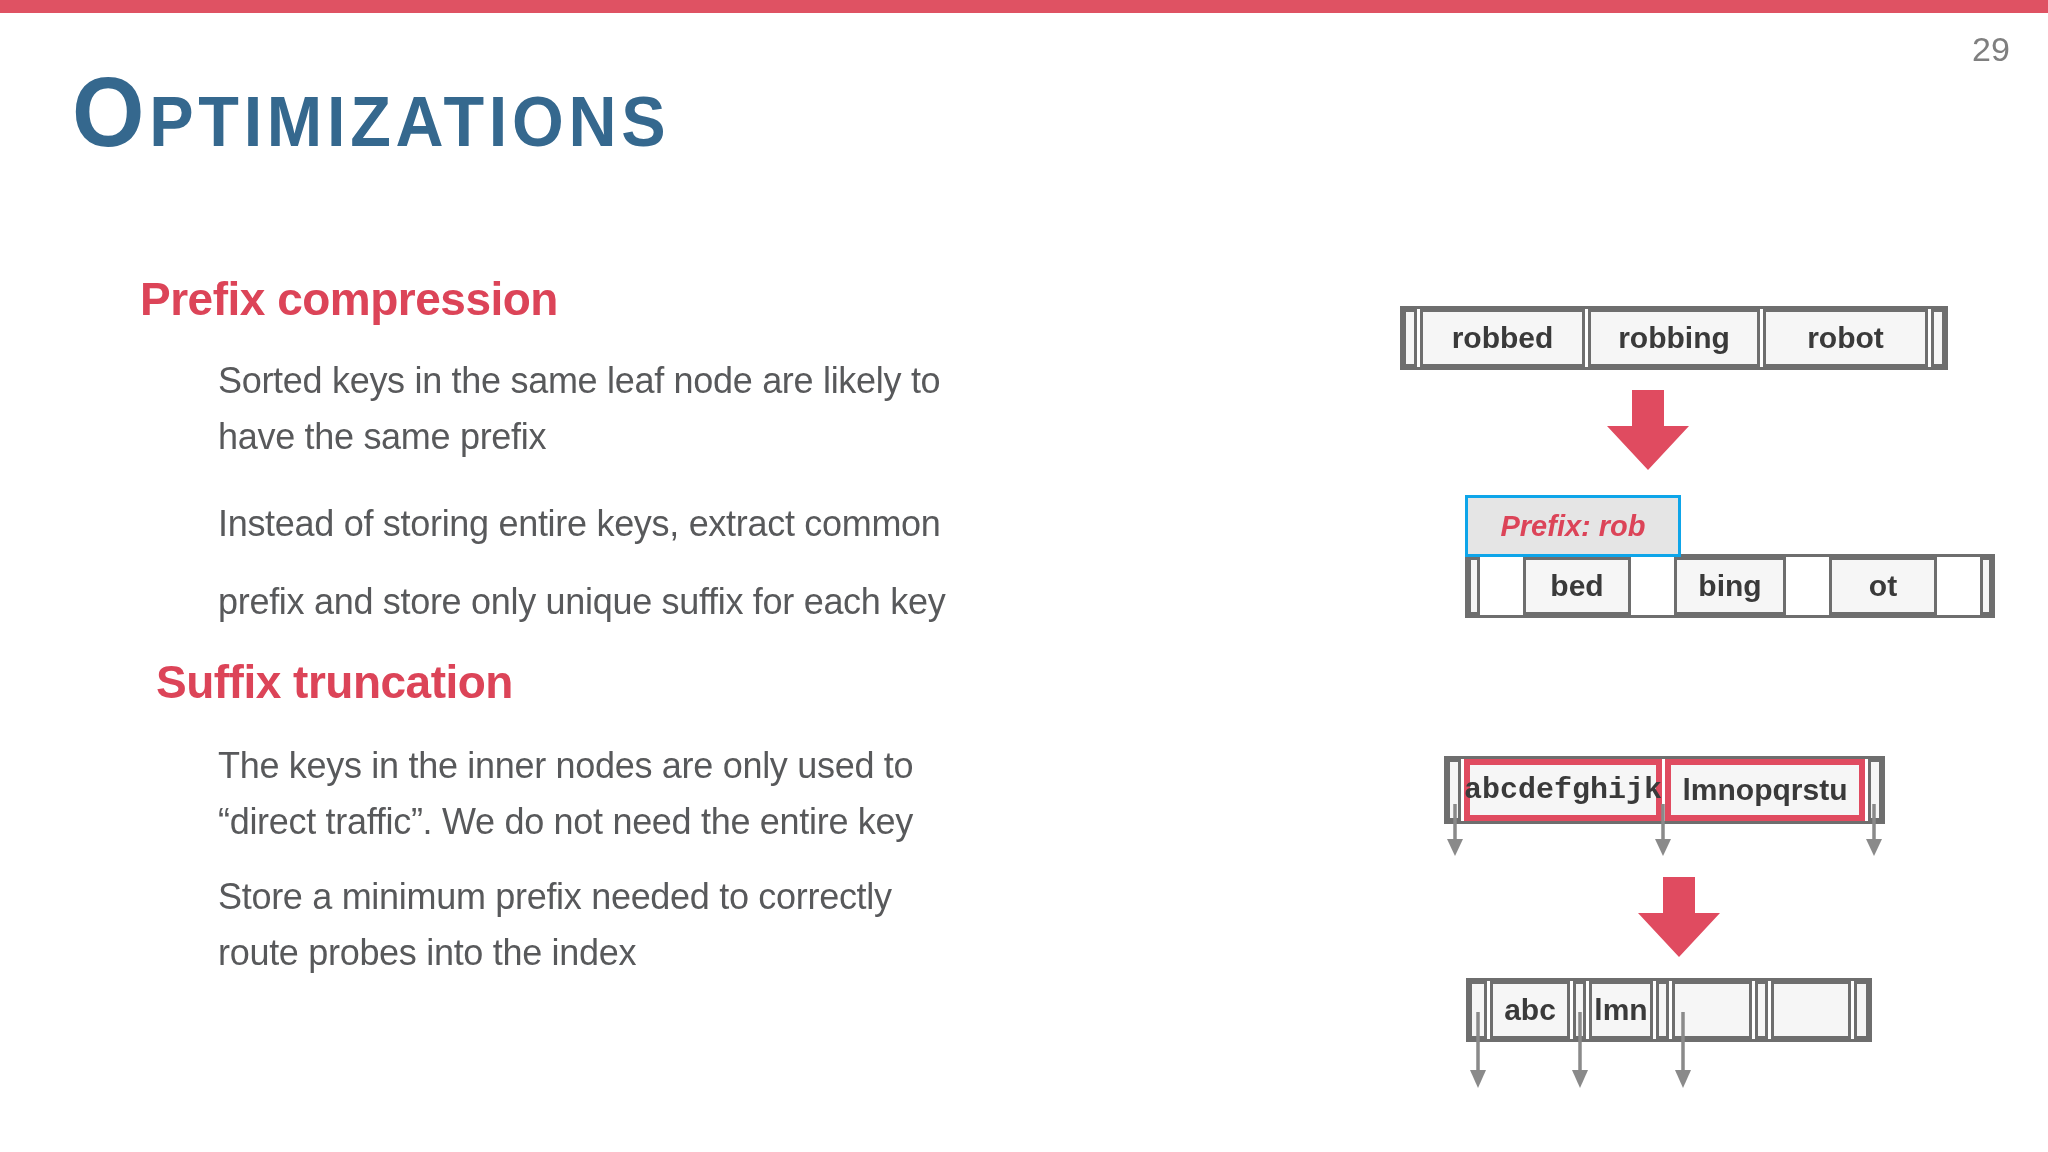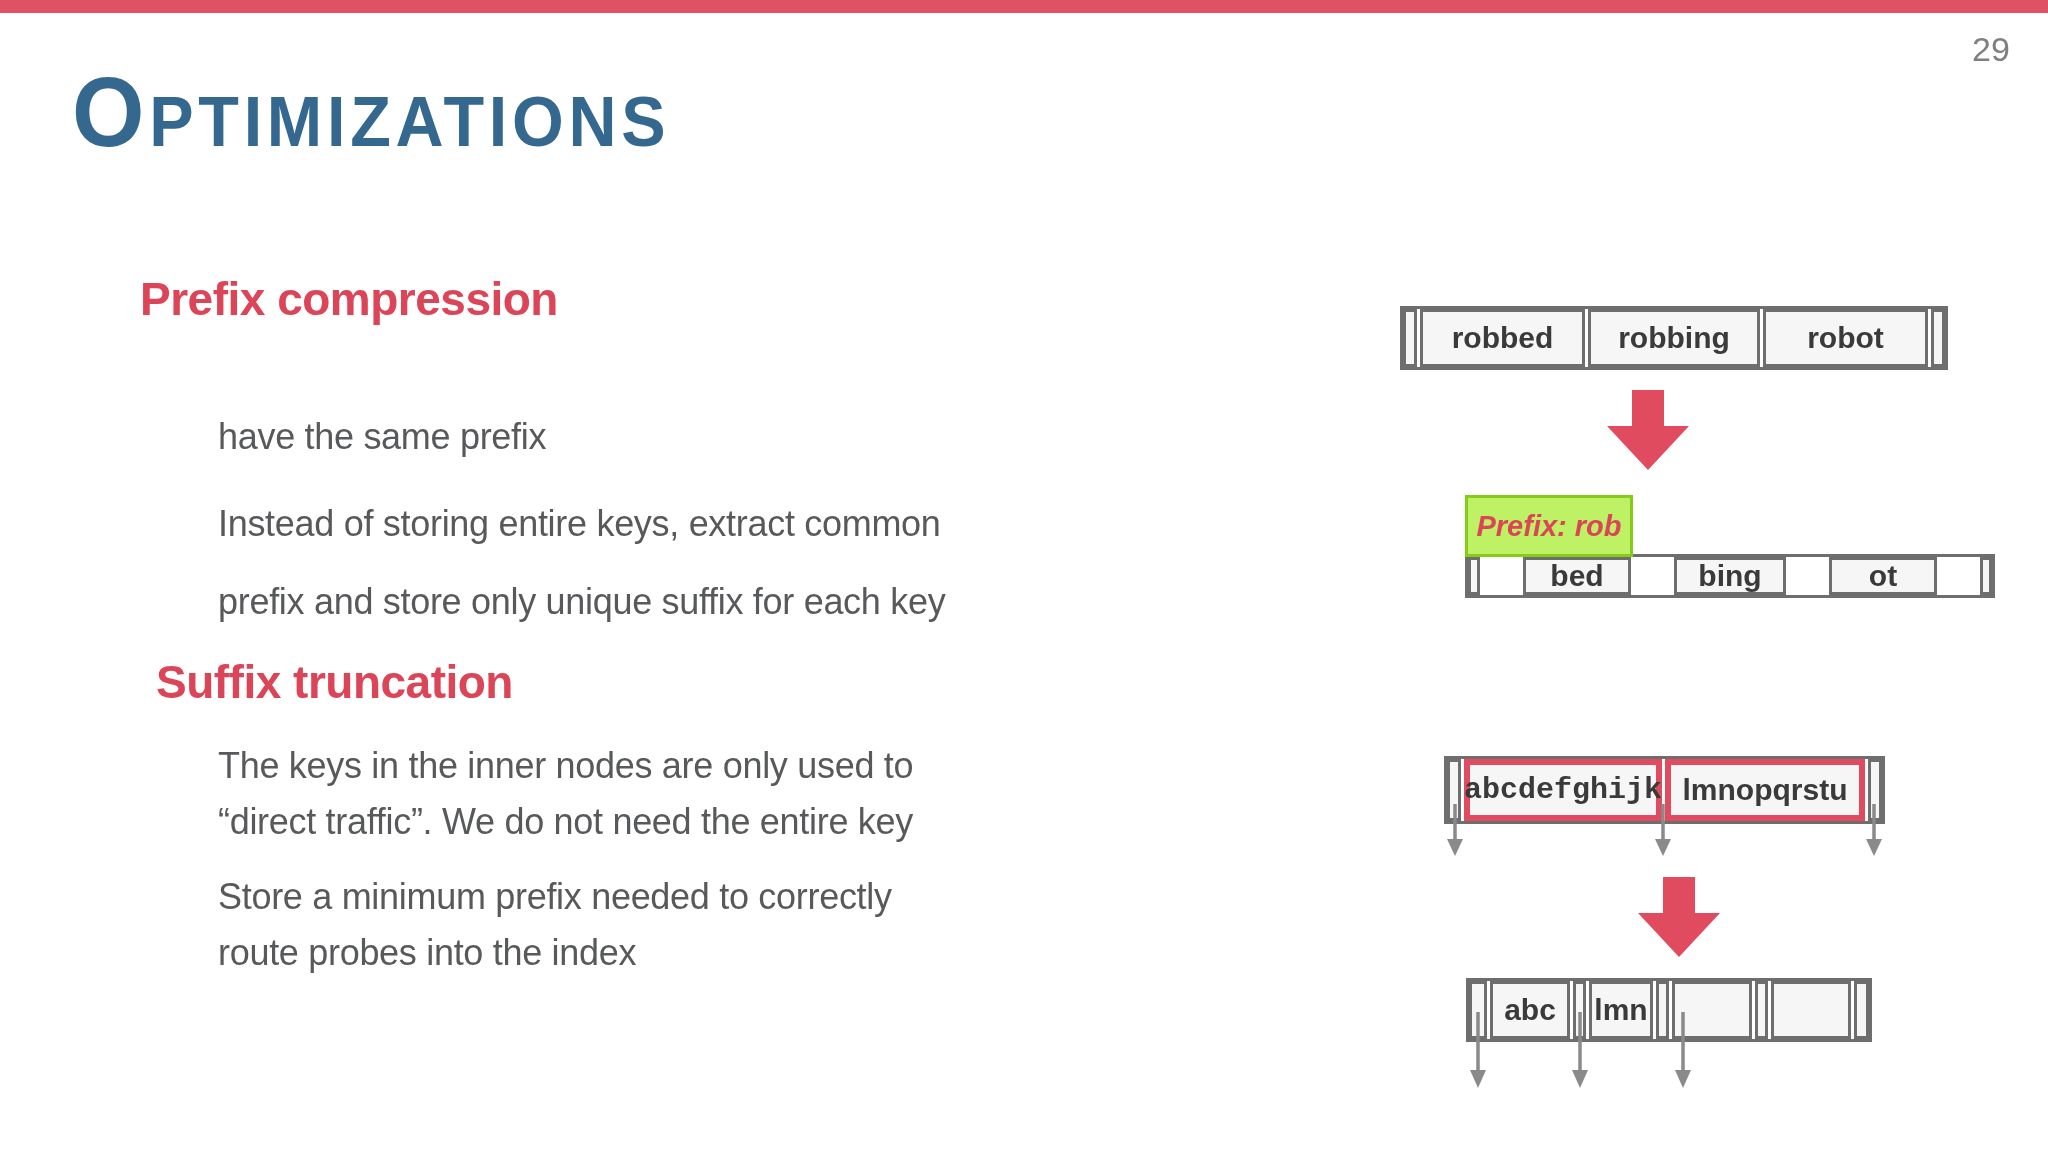--- a/index.html
+++ b/index.html
@@ -26,41 +26,42 @@
            letter-spacing:-0.3px; }
 
   
   .node { position:absolute; display:flex; align-items:stretch; gap:3px;
           background:#ffffff; border:3px solid #6E6E6E; }
   .cell { background:#F6F6F6; border:3px solid #6E6E6E; display:flex;
           align-items:center; justify-content:center;
           font-weight:bold; font-size:30px; color:#3A3A3A; flex:0 0 auto; }
   .redcell { border:6px solid #E04B60; }
 
-  .prefixbox { position:absolute; left:1465px; top:495px; width:168px; height:62px;
-               background:#bef264; border:3px solid #84cc16; z-index:2;
+  .prefixbox { position:absolute; left:1465px; top:495px; width:216px; height:62px;
+               background:#e5e5e5; border:3px solid #0ea5e9; z-index:2;
                display:flex; align-items:center; justify-content:center;
                font-size:29px; font-weight:bold; font-style:italic; color:#DC4458; }
 
   .rarrow { position:absolute; z-index:3; }
   .garrow { position:absolute; z-index:3; }
 </style>
 </head>
 <body>
 
 <div id="slide">
 
   <div class="topbar"></div>
 
   <div class="pagenum">29</div>
 
   <h1 class="title">Optimizations</h1>
 
   <h2 class="h-red" style="left:140px; top:272px;">Prefix compression</h2>
 
+  <div class="bline" style="left:218px; top:360px;">Sorted keys in the same leaf node are likely to</div>
   <div class="bline" style="left:218px; top:416px;">have the same prefix</div>
 
   <div class="bline" style="left:218px; top:503px;">Instead of storing entire keys, extract common</div>
   <div class="bline" style="left:218px; top:581px;">prefix and store only unique suffix for each key</div>
 
   <h2 class="h-red" style="left:140px; top:655px;margin-left:16px;">Suffix truncation</h2>
 
   <div class="bline" style="left:218px; top:745px;">The keys in the inner nodes are only used to</div>
   <div class="bline" style="left:218px; top:801px;">“direct traffic”. We do not need the entire key</div>
 
@@ -74,21 +75,21 @@
     <div class="cell" style="width:165px;">robot</div>
     <div class="cell" style="width:14px;"></div>
   </div>
 
   <svg class="rarrow" style="left:1606px; top:390px;" width="84" height="80" viewBox="0 0 84 80">
     <path d="M26 0 H58 V36 H83 L42 80 L1 36 H26 Z" fill="#E04B60"></path>
   </svg>
 
   <div class="prefixbox">Prefix: rob</div>
 
-  <div class="node" style="left:1465px; top:554px; height:44px;gap:43px;">
+  <div class="node" style="left:1465px; top:554px; height:64px;gap:43px;">
     <div class="cell" style="width:12px;"></div>
     <div class="cell" style="width:108px;">bed</div>
     <div class="cell" style="width:112px;">bing</div>
     <div class="cell" style="width:108px;">ot</div>
     <div class="cell" style="width:12px;"></div>
   </div>
 
   <div class="node" style="left:1444px; top:756px; height:68px;">
     <div class="cell" style="width:14px;"></div>
     <div class="cell redcell" style="width:198px;font-family:Liberation Mono, monospace;">abcdefghijk</div>

